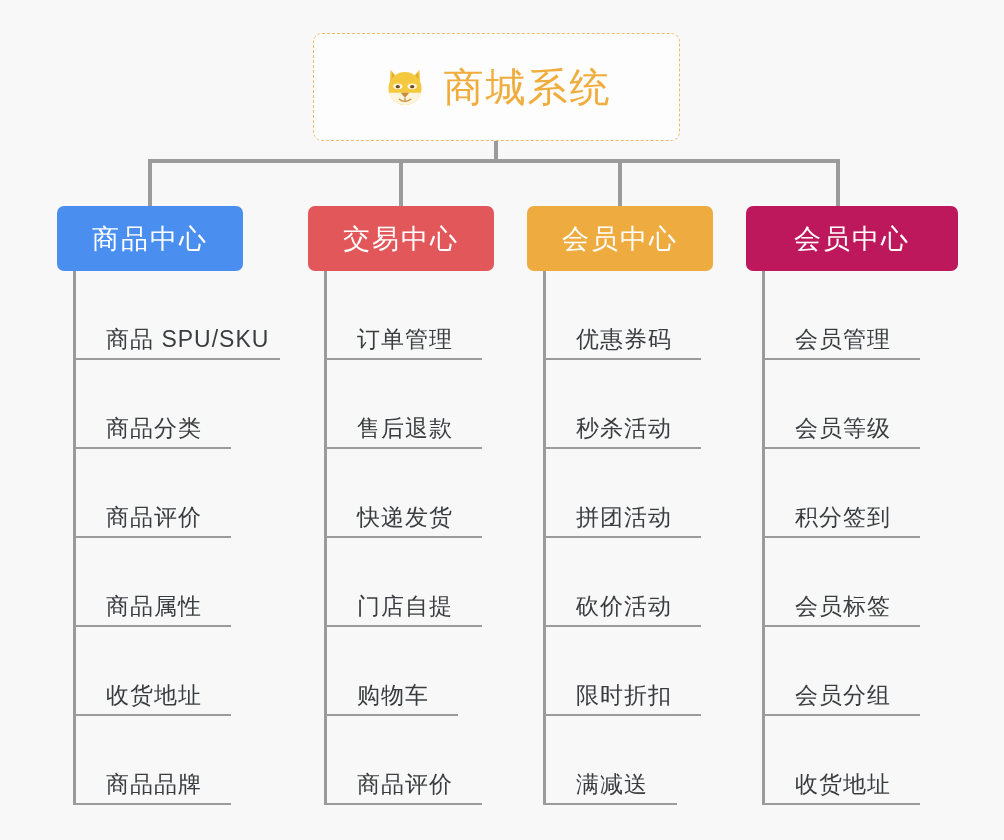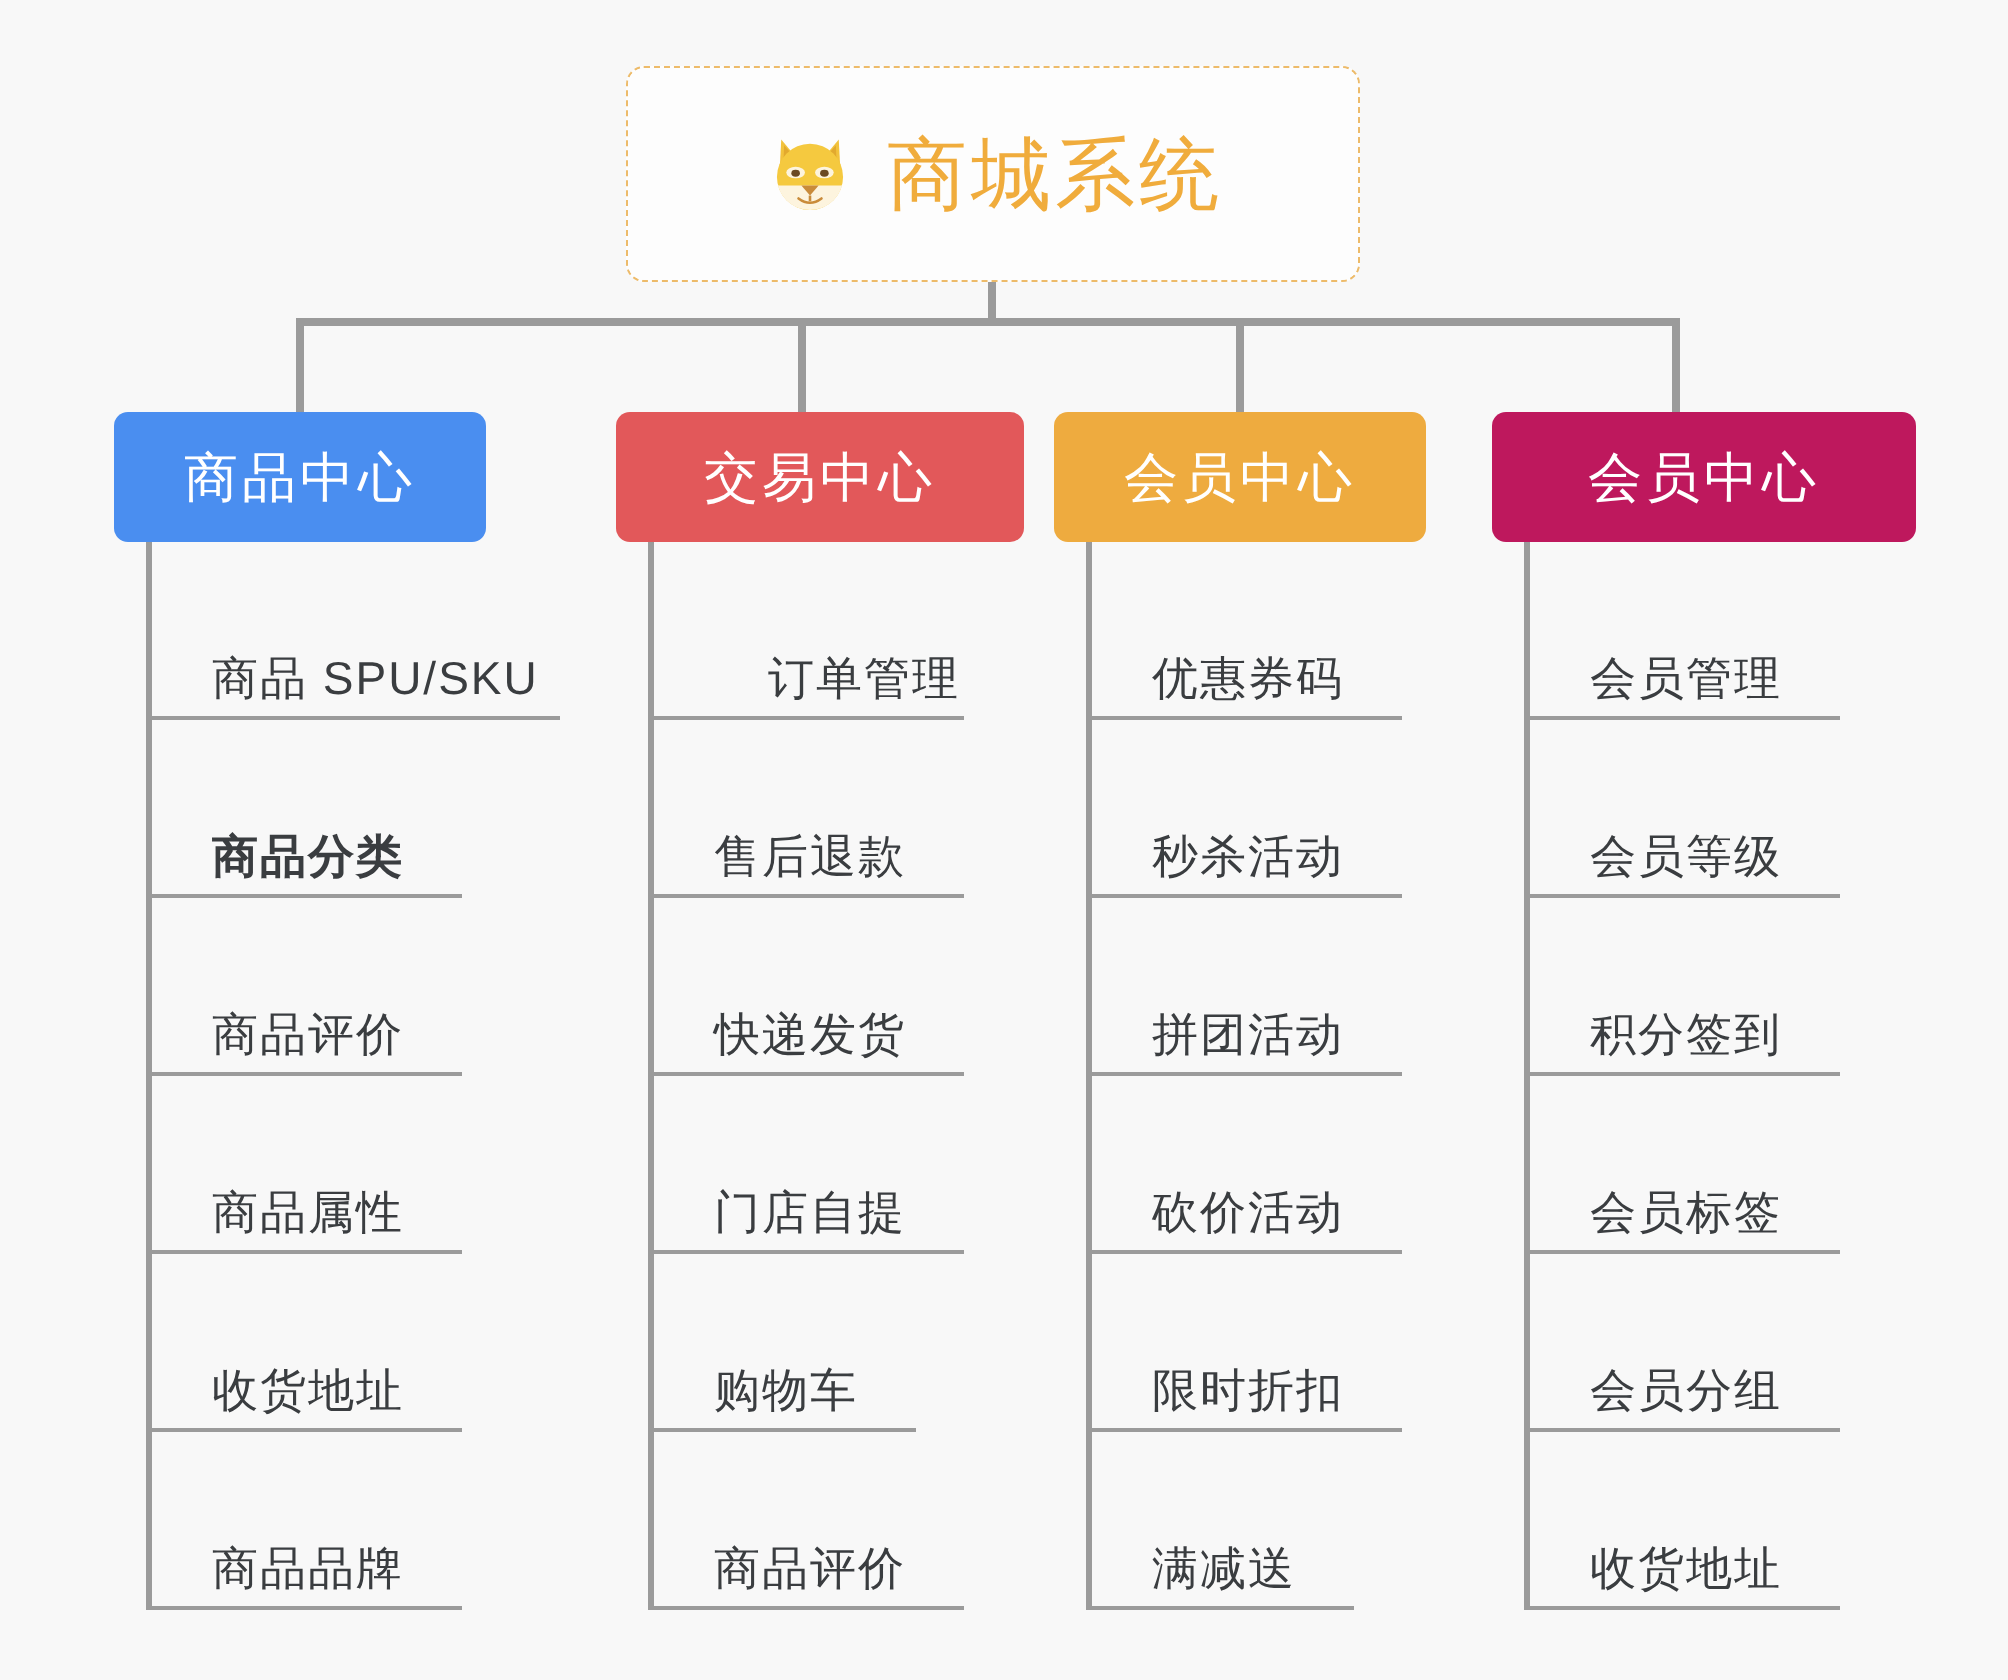--- a/index.html
+++ b/index.html
@@ -163,21 +163,21 @@
       <div class="cat-box" style="left: 57px; width: 186px; background: rgb(74, 142, 240);">
         <span>商品中心</span>
       </div>
       <div class="column" style="left: 73px; height: 534px; width: 260px;">
         <div class="trunk" style="height: 534px;"></div>
         <div class="leaf" style="top: 0px;">
           <div class="leaf-inner" style="width: 204px;">
             <span class="leaf-label">商品 SPU/SKU</span>
           </div>
         </div>
-        <div class="leaf" style="top: 89px; font-weight: bold;">
+        <div class="leaf" style="top: 89px;">
           <div class="leaf-inner" style="width: 155px;">
             <span class="leaf-label">商品分类</span>
           </div>
         </div>
         <div class="leaf" style="top: 178px;">
           <div class="leaf-inner" style="width: 155px;">
             <span class="leaf-label">商品评价</span>
           </div>
         </div>
         <div class="leaf" style="top: 267px;">
@@ -190,27 +190,27 @@
             <span class="leaf-label">收货地址</span>
           </div>
         </div>
         <div class="leaf" style="top: 445px;">
           <div class="leaf-inner" style="width: 155px;">
             <span class="leaf-label">商品品牌</span>
           </div>
         </div>
       </div>
       <div class="conn conn-drop" style="left: 399px;"></div>
-      <div class="cat-box" style="left: 308px; width: 204px; background: rgb(226, 88, 90);">
+      <div class="cat-box" style="left: 308px; width: 186px; background: rgb(226, 88, 90);">
         <span>交易中心</span>
       </div>
       <div class="column" style="left: 324px; height: 534px; width: 260px;">
         <div class="trunk" style="height: 534px;"></div>
         <div class="leaf" style="top: 0px;">
-          <div class="leaf-inner" style="width: 155px; padding-left: 27px;">
+          <div class="leaf-inner" style="width: 155px;">
             <span class="leaf-label">订单管理</span>
           </div>
         </div>
         <div class="leaf" style="top: 89px;">
           <div class="leaf-inner" style="width: 155px;">
             <span class="leaf-label">售后退款</span>
           </div>
         </div>
         <div class="leaf" style="top: 178px;">
           <div class="leaf-inner" style="width: 155px;">

